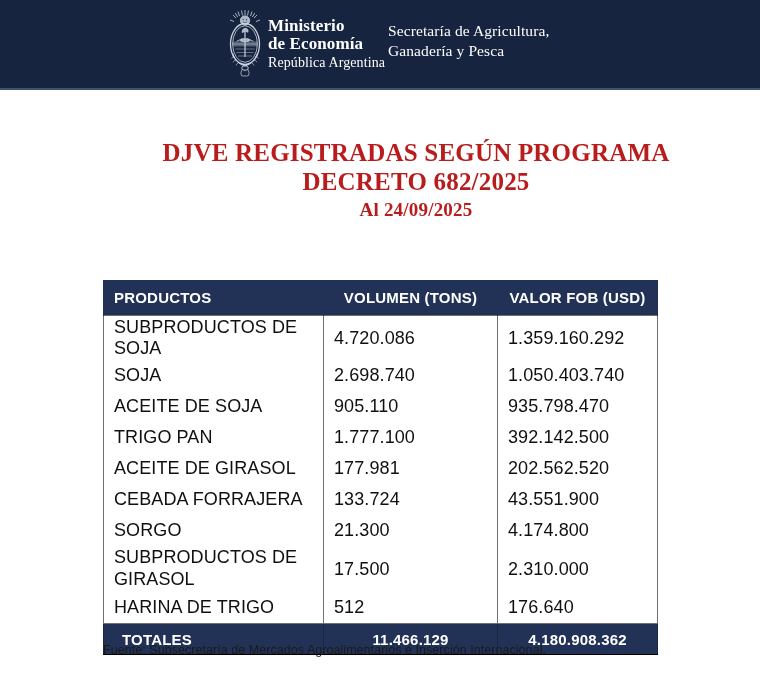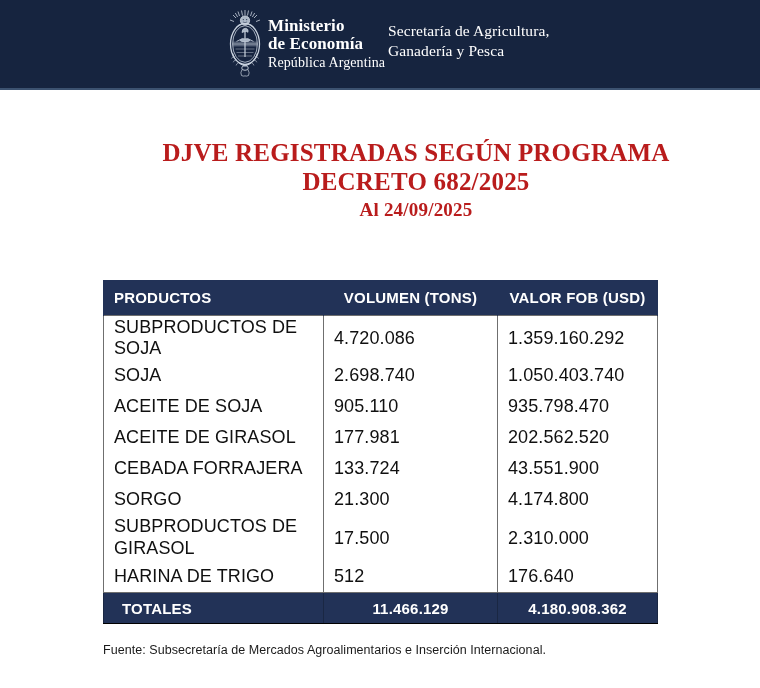--- a/index.html
+++ b/index.html
@@ -232,20 +232,25 @@
           <td class="prod">SOJA</td>
           <td class="num">2.698.740</td>
           <td class="num">1.050.403.740</td>
         </tr>
         <tr>
           <td class="prod">ACEITE DE SOJA</td>
           <td class="num">905.110</td>
           <td class="num">935.798.470</td>
         </tr>
         <tr>
+          <td class="prod">TRIGO PAN</td>
+          <td class="num">1.777.100</td>
+          <td class="num">392.142.500</td>
+        </tr>
+        <tr>
           <td class="prod">ACEITE DE GIRASOL</td>
           <td class="num">177.981</td>
           <td class="num">202.562.520</td>
         </tr>
         <tr>
           <td class="prod">CEBADA FORRAJERA</td>
           <td class="num">133.724</td>
           <td class="num">43.551.900</td>
         </tr>
         <tr>

